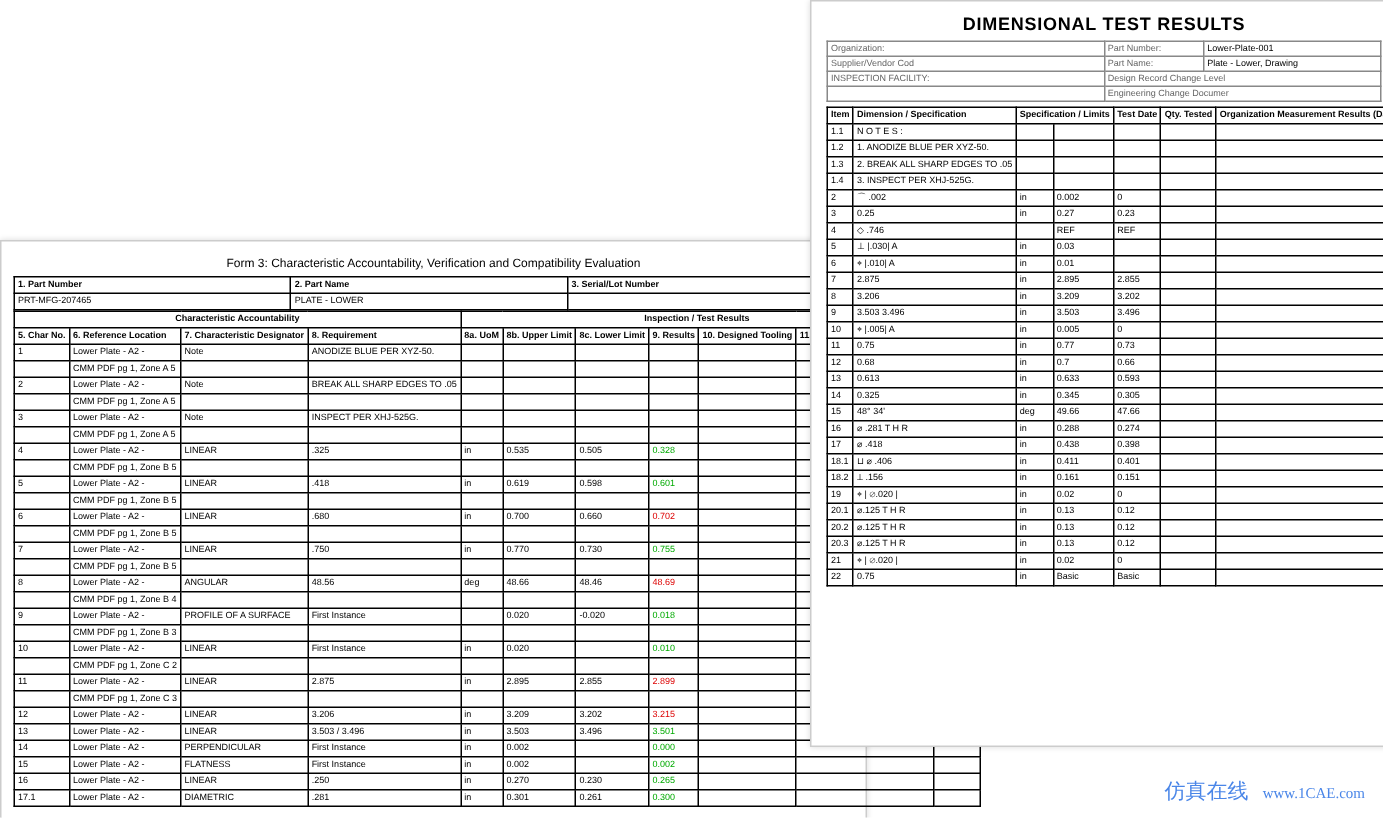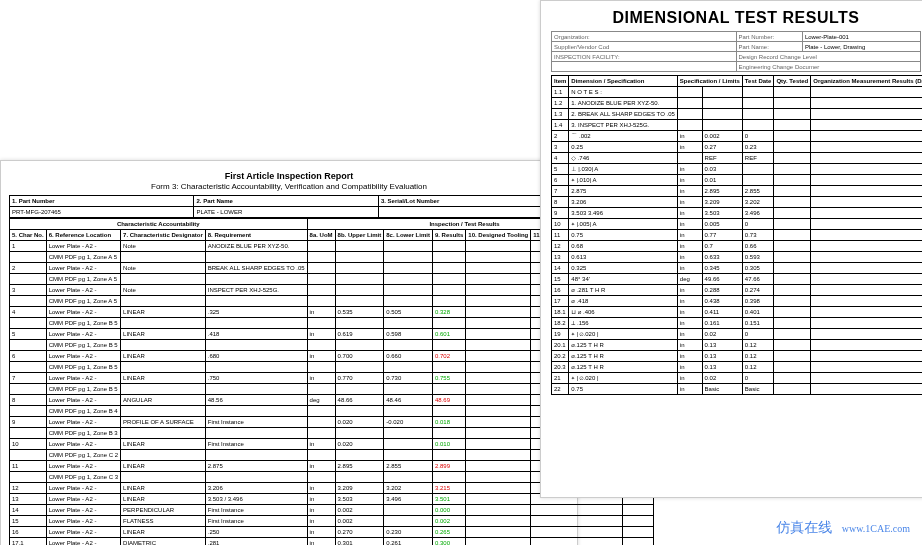--- a/index.html
+++ b/index.html
@@ -11,30 +11,29 @@
   .tbl{border-collapse:collapse;width:100%}
   .tbl td,.tbl th{border:1px solid #000;padding:0 2px;height:10px;font-size:6px;line-height:9px;overflow:hidden;white-space:nowrap}
   .tbl th{background:#fff;font-weight:bold;text-align:left}
   .hdr td{font-weight:bold}
   .sec{background:#fff;font-weight:bold;text-align:center}
   .red{color:#d00}
   .grn{color:#0a0}
   .watermark{position:absolute;right:12px;bottom:8px;font-size:14px;color:#4a86e8;font-family:Liberation Serif, serif}
   .wm2{font-size:10px;color:#4a86e8;margin-left:6px}
   .t2a{font-size:9px;text-align:center;margin-bottom:0}
-  .t2b{font-size:16px;font-weight:bold;text-align:center;margin-bottom:4px;letter-spacing:.5px}
+  .t2b{font-size:12px;font-weight:bold;text-align:center;margin-bottom:4px;letter-spacing:.5px}
   .info{border-collapse:collapse;width:100%;margin-bottom:3px}
   .info td{border:1px solid #888;padding:0 2px;height:9px;font-size:6px}
   .lab{color:#666}
 </style>
 </head>
 <body>
 
 <div class="sheet s1">
-  <div class="title1">First Article Inspection Report</div>
   <div class="title1b">Form 3: Characteristic Accountability, Verification and Compatibility Evaluation</div>
   <table class="tbl">
     <tbody>
         <tr class="hdr">
       <td style="width:33%"><span>1. Part Number</span></td>
       <td style="width:33%"><span>2. Part Name</span></td>
       <td><span>3. Serial/Lot Number</span></td>
     </tr>
     <tr>
       <td>PRT-MFG-207465</td>

